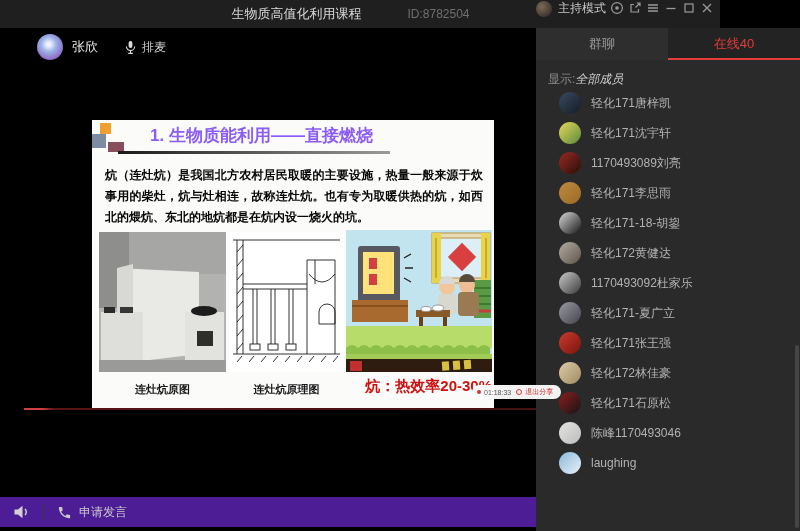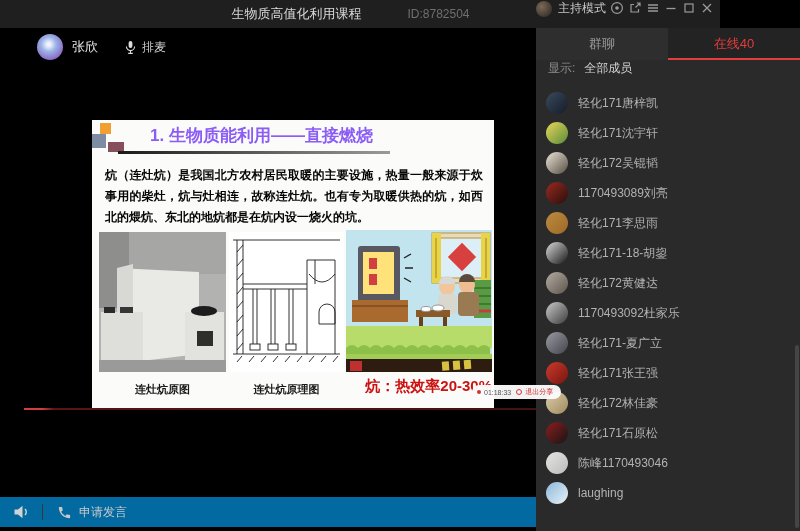--- a/index.html
+++ b/index.html
@@ -61,43 +61,43 @@
   .share-pill { position:absolute; left:448px; top:357px; width:89px; height:14px;
     background:rgba(252,252,252,.96); border-radius:7px; display:flex; align-items:center;
     padding:0 5px; gap:3px; z-index:5; }
   .rec-dot { width:4px; height:4px; border-radius:50%; background:#d23333; flex:none; }
   .share-timer { font-size:7px; color:#555; white-space:nowrap; }
   .exit-ico { width:6px; height:6px; border:1px solid #d23333; border-radius:50%; flex:none; margin-left:2px; }
   .exit-label { font-size:7px; color:#d23333; white-space:nowrap; cursor:pointer; }
 
   
   .bottombar { position:absolute; left:0; top:497px; width:536px; height:30px;
-    background:#0369a1; display:flex; align-items:center; }
+    background:#4c1d95; display:flex; align-items:center; }
   .speaker-btn { margin-left:12px; width:20px; height:20px; display:flex;
     align-items:center; justify-content:center; cursor:pointer; }
   .bb-sep { width:1px; height:16px; background:#383838; margin-left:10px; }
   .request-speak { display:flex; align-items:center; gap:7px; margin-left:14px; cursor:pointer; }
   .request-speak span { color:#c9c9c9; font-size:12px; }
 
   
   .sidebar { position:absolute; left:536px; top:28px; width:264px; height:503px;
     background:#2a2a2a; }
   .tabs { position:absolute; left:0; top:0; width:264px; height:32px; display:flex; background:#242424; }
   .tab { flex:1; display:flex; align-items:center; justify-content:center;
     font-size:13px; cursor:pointer; position:relative; }
   .tab-chat { background:#2e2e2e; color:#9a9a9a; }
   .tab-online { background:#232323; color:#e23c3c; }
   .tab-online::after { content:""; position:absolute; left:0; bottom:0; width:100%;
     height:2px; background:#e23c3c; }
   .filter-row { position:absolute; left:12px; top:32px; height:28px; display:flex;
-    align-items:flex-start; gap:9px; }
+    align-items:flex-end; }
   .filter-label { color:#8a8a8a; font-size:12px; }
-  .filter-value { color:#d2d2d2; font-size:12px; cursor:pointer; }
+  .filter-value { color:#d2d2d2; font-size:12px; cursor:pointer;font-style:italic; }
   .member-list { position:absolute; left:0; top:60px; width:264px; height:443px; overflow:hidden; }
-  .member-row { display:flex; align-items:center; height:30px; padding-left:10px; cursor:pointer; }
+  .member-row { display:flex; align-items:center; height:30px; padding-left:23px; cursor:pointer; }
   .member-avatar { width:22px; height:22px; border-radius:50%; flex:none; }
   .member-name { margin-left:10px; color:#b2b2b2; font-size:12px; white-space:nowrap; }
   .scroll-thumb { position:absolute; right:1px; top:317px; width:4px; height:183px;
     background:#454545; border-radius:2px; }
 </style>
 </head>
 <body>
 
 <div class="app">
 
@@ -288,24 +288,20 @@
     <div class="member-list">
         <div class="member-row">
           <span class="member-avatar" style="background: linear-gradient(135deg, rgb(58, 74, 94), rgb(20, 28, 40));"></span>
           <span class="member-name">轻化171唐梓凯</span>
         </div>
         <div class="member-row">
           <span class="member-avatar" style="background: linear-gradient(135deg, rgb(232, 216, 90), rgb(90, 138, 58));"></span>
           <span class="member-name">轻化171沈宇轩</span>
         </div>
         <div class="member-row">
-          <span class="member-avatar" style="background: linear-gradient(135deg, rgb(236, 228, 212), rgb(86, 78, 68));"></span>
-          <span class="member-name">轻化172吴锟韬</span>
-        </div>
-        <div class="member-row">
           <span class="member-avatar" style="background: linear-gradient(135deg, rgb(154, 42, 34), rgb(42, 14, 10));"></span>
           <span class="member-name">1170493089刘亮</span>
         </div>
         <div class="member-row">
           <span class="member-avatar" style="background: linear-gradient(135deg, rgb(189, 138, 64), rgb(156, 106, 38));"></span>
           <span class="member-name">轻化171李思雨</span>
         </div>
         <div class="member-row">
           <span class="member-avatar" style="background: linear-gradient(135deg, rgb(216, 216, 216), rgb(24, 24, 26));"></span>
           <span class="member-name">轻化171-18-胡鋆</span>

